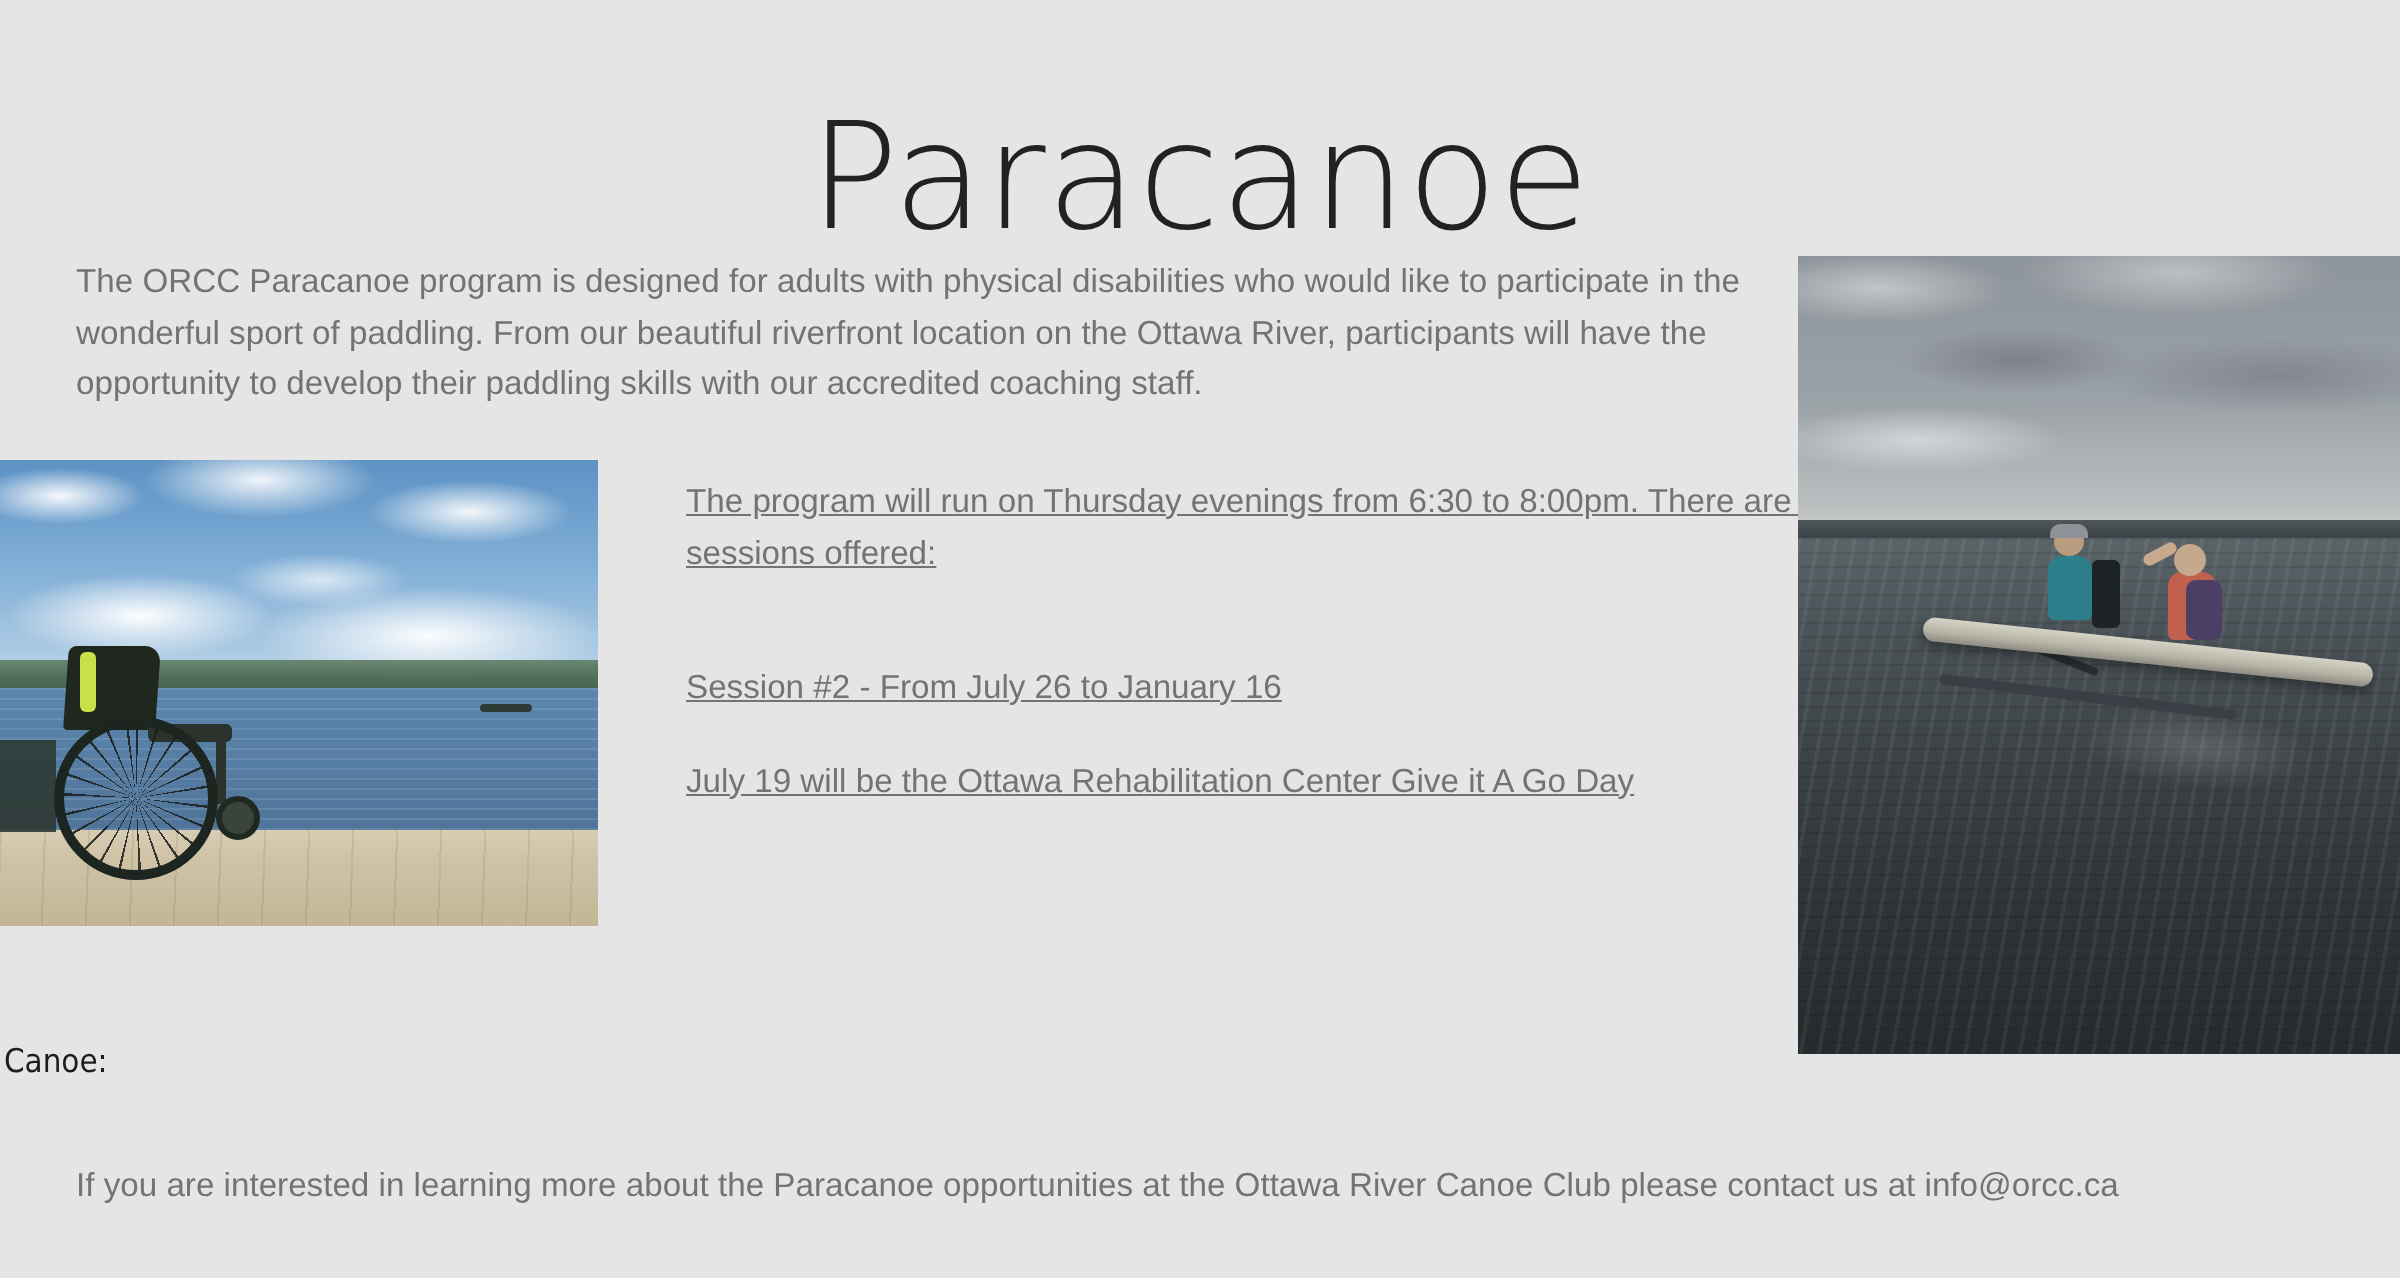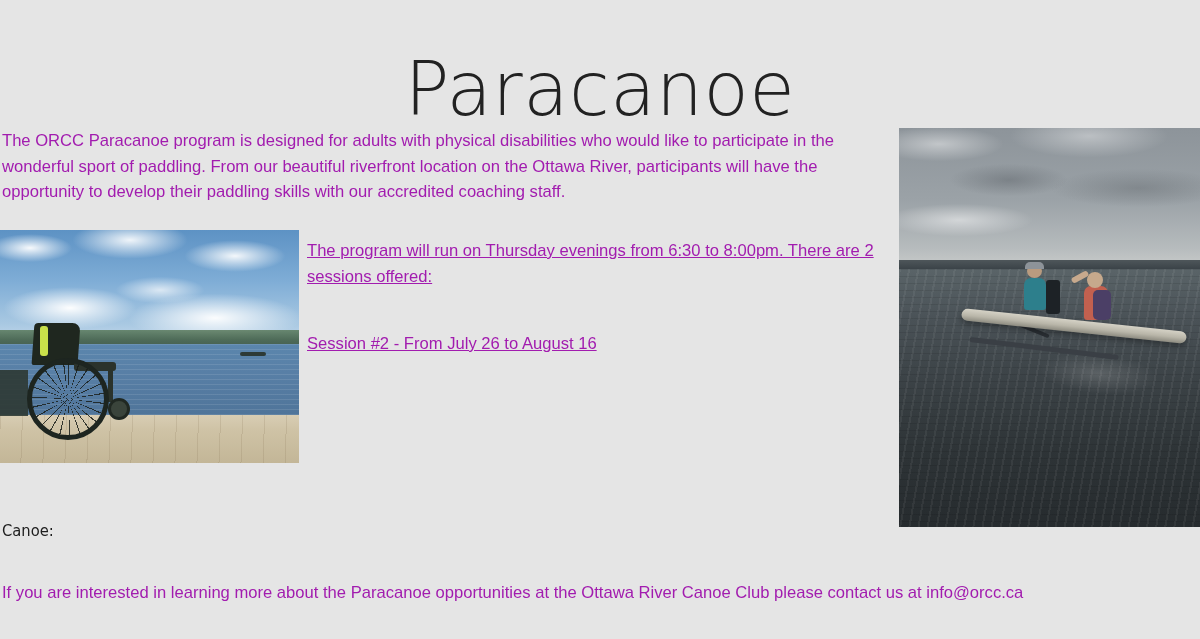--- a/index.html
+++ b/index.html
@@ -39,21 +39,22 @@
     line-height: 90px;
     white-space: nowrap;
   }
 
   
   .para {
     position: absolute;
     font-family: "Liberation Sans", sans-serif;
     font-size: 16.6px;
     line-height: 25.5px;
-    color: #a21caf;
+    color: #737373;
+    margin-left: 36px;
   }
 
   #intro-paragraph {
     left: 2px;
     top: 128px;
     width: 898px;
   }
 
   #schedule-block {
     left: 307px;
@@ -397,22 +398,23 @@
     <div class="chair-frame"></div>
     <div class="chair-strut"></div>
     <div class="chair-wheel"></div>
     <div class="chair-caster"></div>
   </div>
 
   <div class="para" id="schedule-block">
     <p class="line">The program will run on Thursday evenings from 6:30 to 8:00pm. There are 2 sessions offered:</p>
     <div class="spacer"></div>
     <div class="spacer"></div>
-    <p class="line">Session #2 - From July 26 to August 16</p>
+    <p class="line">Session #2 - From July 26 to January 16</p>
     <div class="spacer"></div>
+    <p class="line">July 19 will be the Ottawa Rehabilitation Center Give it A Go Day</p>
   </div>
 
   <div class="photo" id="photo-paracanoe-river">
     <div class="sky-clouds"></div>
     <div class="far-shore"></div>
     <div class="river"></div>
     <div class="wake"></div>
     <div class="outrigger"></div>
     <div class="paddle-shaft"></div>
     <div class="hull"></div>

